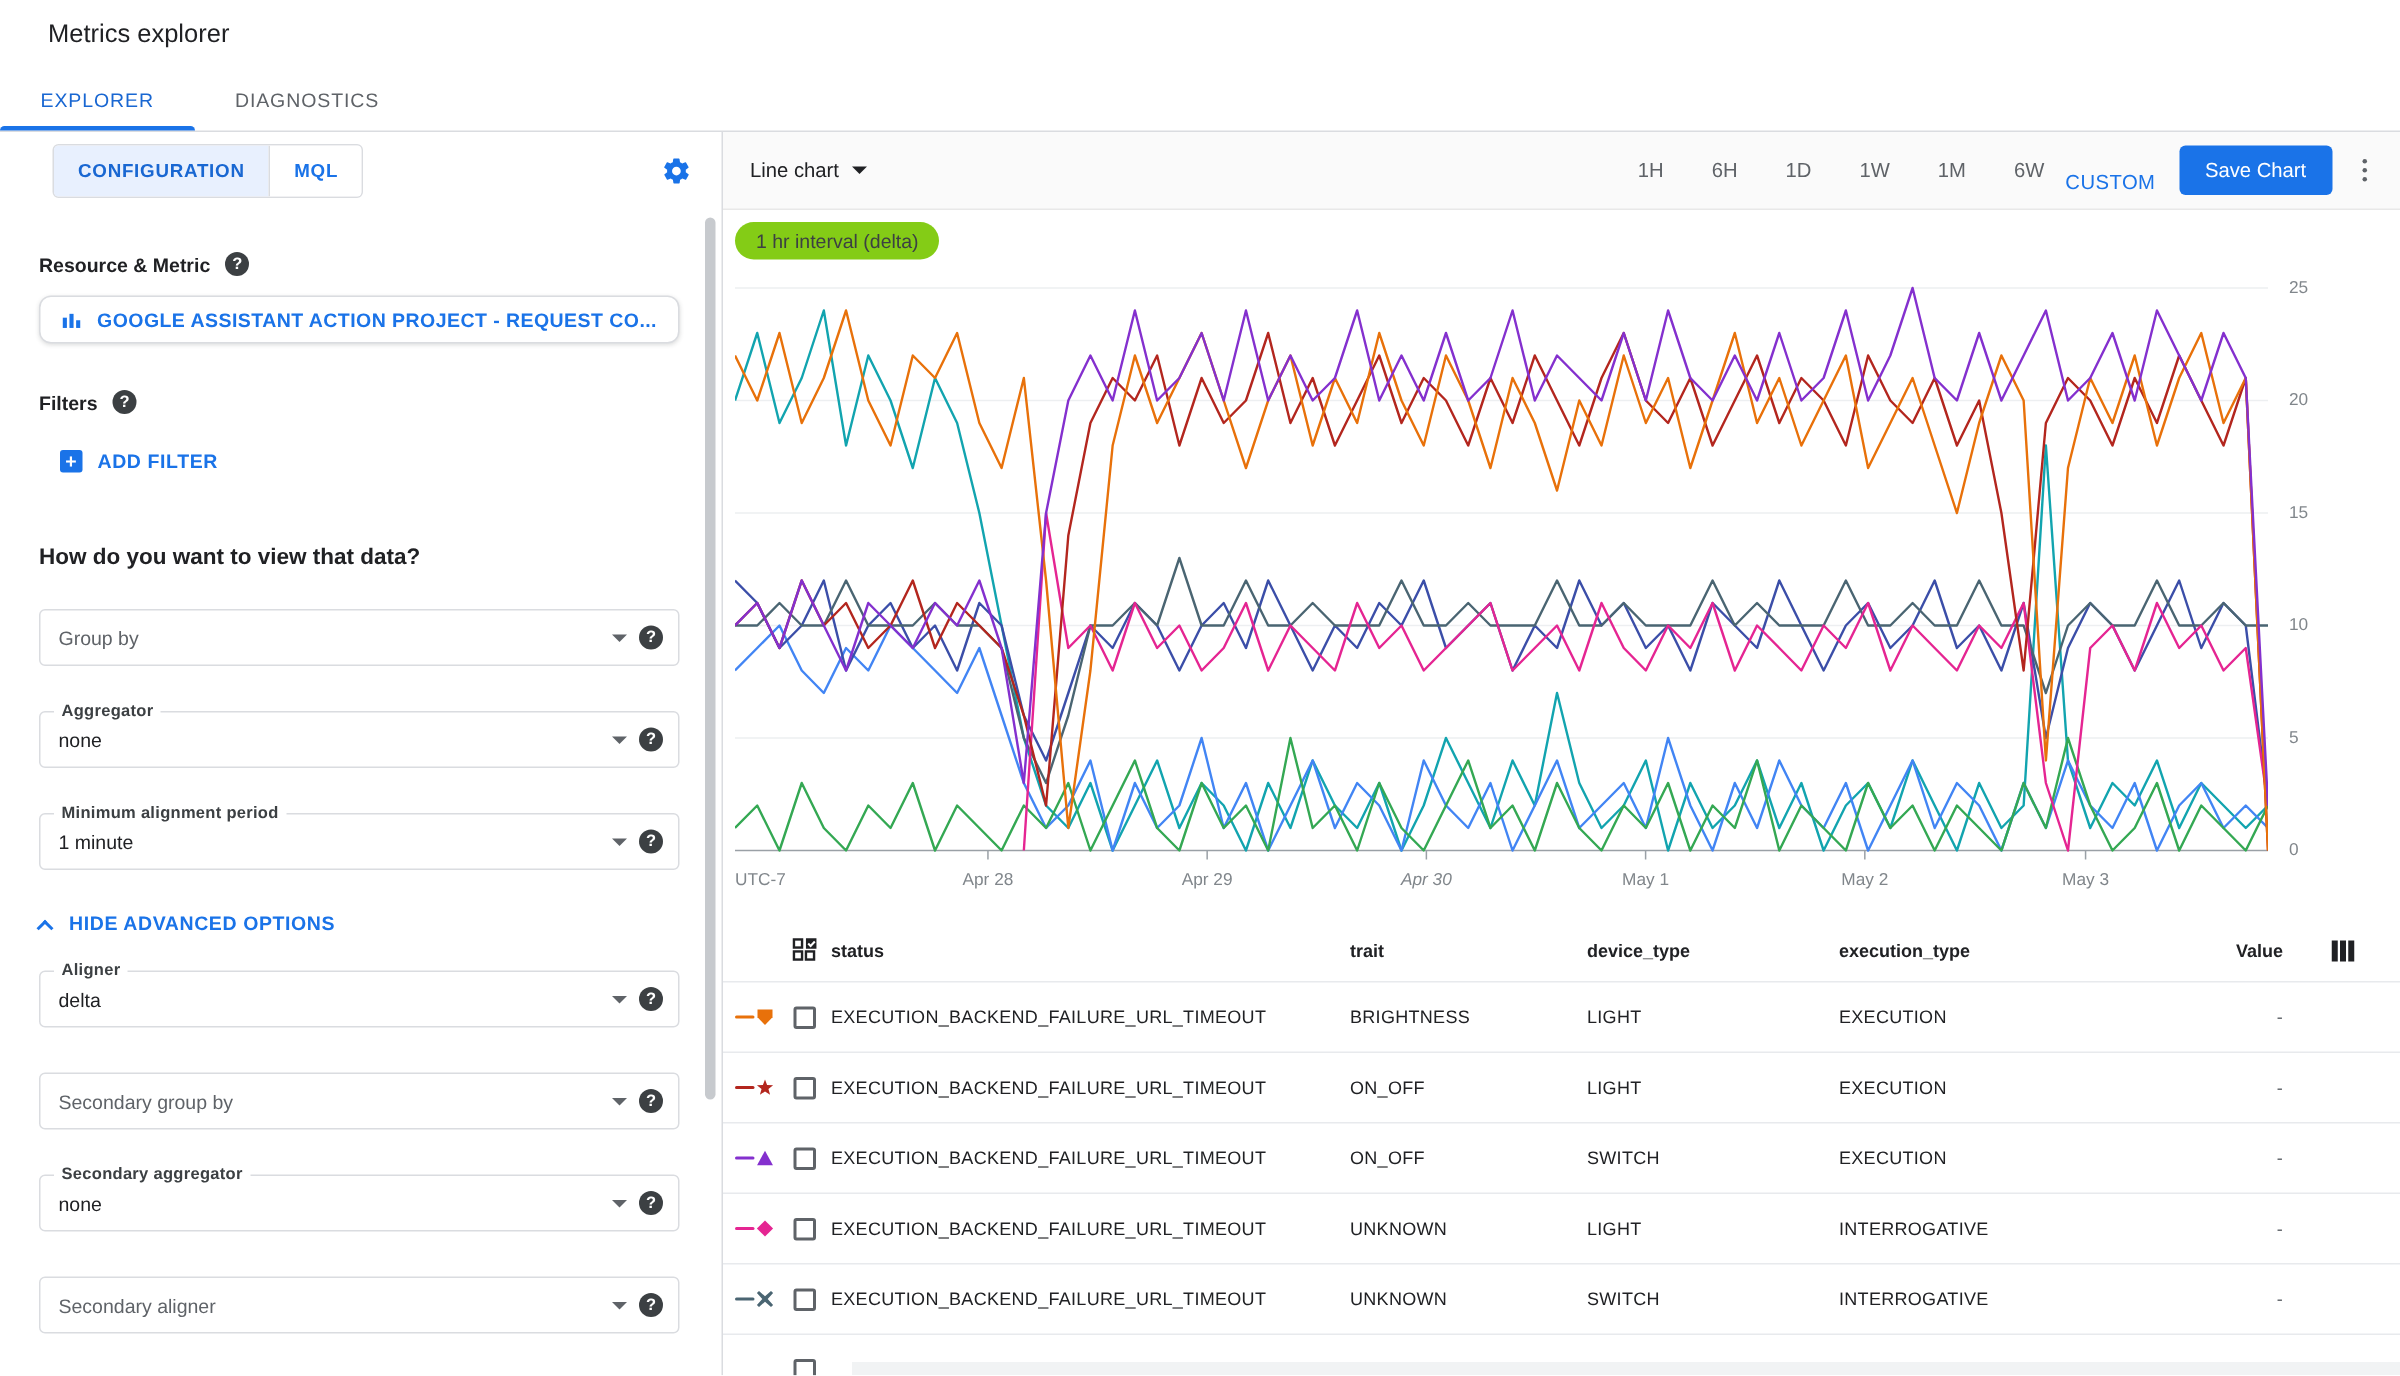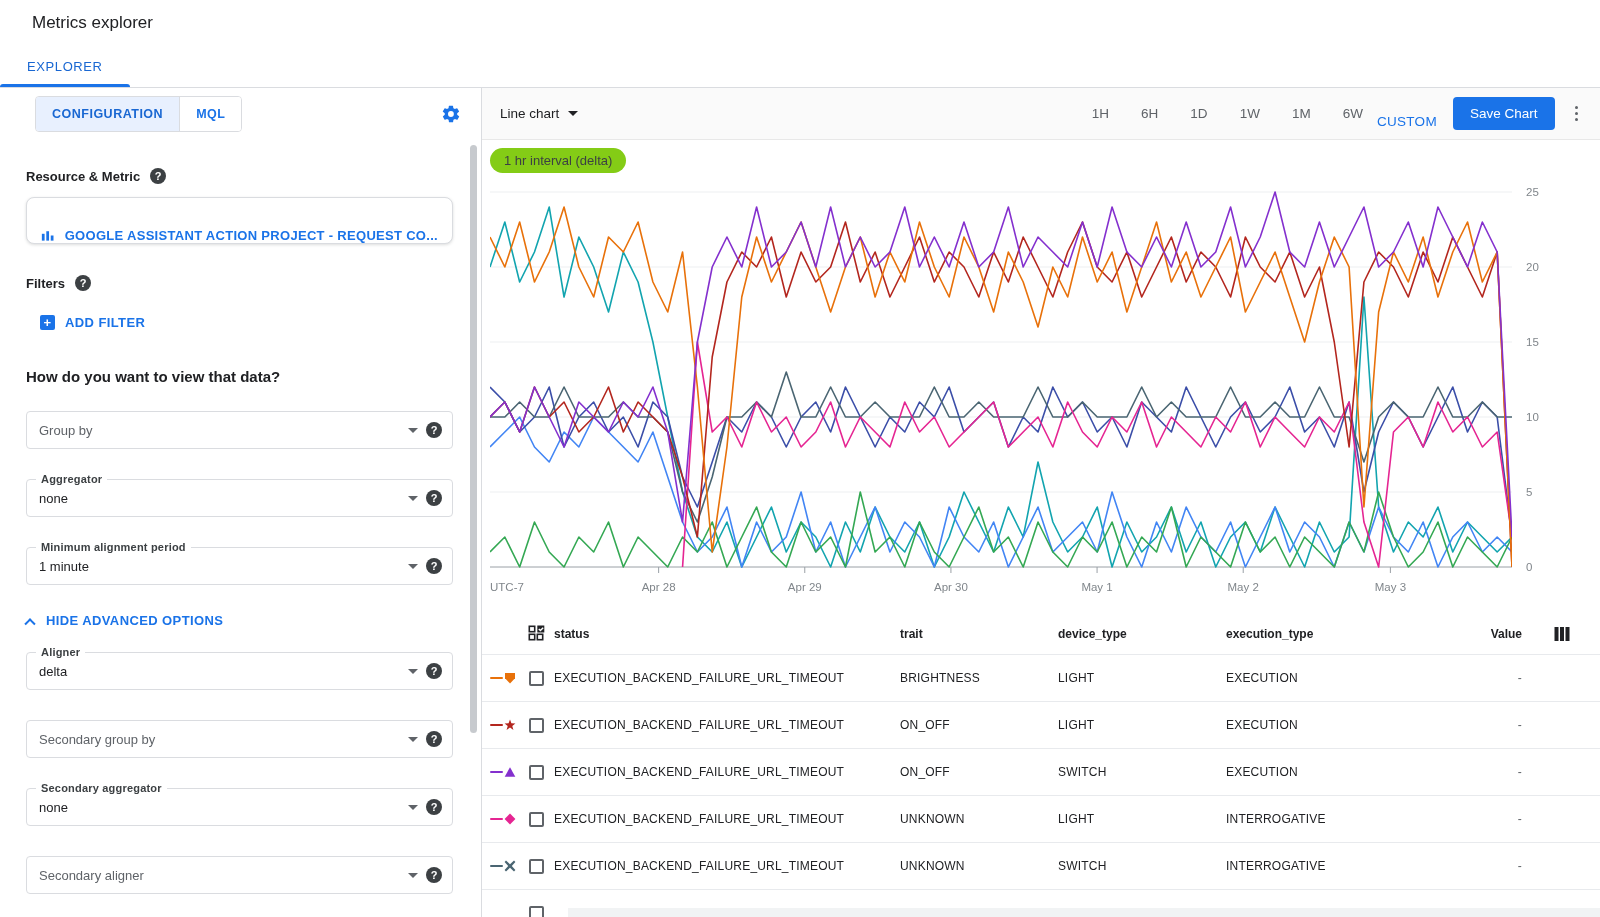--- a/index.html
+++ b/index.html
@@ -32,21 +32,21 @@
   .seg-btn.active { background:#e8f0fe; color:#1967d2; }
   .seg-btn + .seg-btn { border-left:1px solid #dadce0; }
   .gear { margin-left:auto; width:20px; height:20px; cursor:pointer; }
   .gear svg { width:20px; height:20px; fill:#1a73e8; }
 
   
   .left-body { padding:0 28px 0 26px; }
   .sec-label { display:flex; align-items:center; gap:10px; font-size:13px; font-weight:700; color:#202124; }
   .help { width:16px; height:16px; border-radius:50%; background:#3c4043; color:#fff; font-size:11px;
     font-weight:700; display:inline-flex; align-items:center; justify-content:center; flex:none; cursor:pointer; }
-  .metric-chip { margin-top:13px; display:flex; align-items:flex-end; gap:10px; height:47px; width:fit-content;
+  .metric-chip { margin-top:13px; display:flex; align-items:center; gap:10px; height:32px; width:fit-content;
     max-width:100%; padding:0 14px; border:1px solid #dadce0; border-radius:8px; background:#fff;
     box-shadow:0 1px 3px rgba(60,64,67,.18); color:#1a73e8; font-size:13px; font-weight:700;
     letter-spacing:.3px; white-space:nowrap; cursor:pointer; }
   .addfilter { display:flex; align-items:center; gap:10px; color:#1a73e8; font-size:13px; font-weight:700;
     letter-spacing:.4px; cursor:pointer; }
   .plus-icon { width:15px; height:15px; background:#1a73e8; border-radius:2px; color:#fff;
     display:inline-flex; align-items:center; justify-content:center; font-size:13px; font-weight:700; line-height:1; }
   .question { font-size:15px; font-weight:700; color:#202124; }
 
   .field { position:relative; display:flex; align-items:center; height:38px; border:1px solid #dadce0;
@@ -113,20 +113,23 @@
 <div class="app">
 
   <div class="page-header">
     <span class="page-title">Metrics explorer</span>
   </div>
 
   <div class="tabbar">
     <div class="tab active">
         <span>EXPLORER</span>
       </div>
+    <div class="tab">
+        <span>DIAGNOSTICS</span>
+      </div>
   </div>
 
   <div class="content">
 
     <div class="left-panel">
       <div class="left-toolbar">
         <div class="seg">
           <button class="seg-btn active">CONFIGURATION</button>
           <button class="seg-btn">MQL</button>
         </div>
@@ -157,21 +160,21 @@
         <div class="sec-label" style="margin-top:31px">
           <span>Filters</span>
           <span class="help">?</span>
         </div>
 
         <div class="addfilter" style="margin-top:24px; margin-left:14px">
           <span class="plus-icon">+</span>
           <span>ADD FILTER</span>
         </div>
 
-        <div class="question" style="margin-top:38px">How do you want to view that data?</div>
+        <div class="question" style="margin-top:48px">How do you want to view that data?</div>
 
         <div class="field" style="margin-top:26px">
           <span class="f-value placeholder">Group by</span>
           <span class="caret"></span>
           <span class="help">?</span>
         </div>
 
         <div class="field">
           <span class="f-label">Aggregator</span>
           <span class="f-value">none</span>
@@ -276,21 +279,21 @@
               <span style="top: 235px;">10</span>
               <span style="top: 160px;">15</span>
               <span style="top: 85px;">20</span>
               <span style="top: 10px;">25</span>
             </div>
         </div>
         <div class="x-labels" id="x-labels">
             <span class="first" style="left: 0%;">UTC-7</span>
             <span class="" style="left: 16.5%;">Apr 28</span>
             <span class="" style="left: 30.8%;">Apr 29</span>
-            <span class="" style="left: 45.1%;">Apr 30</span>
+            <span class="" style="left: 45.1%; font-style: italic;">Apr 30</span>
             <span class="" style="left: 59.4%;">May 1</span>
             <span class="" style="left: 73.7%;">May 2</span>
             <span class="" style="left: 88.1%;">May 3</span>
           </div>
       </div>
 
       <div class="legend">
         <div class="lgrid lhead">
           <span></span>
           <span class="sel-all">

